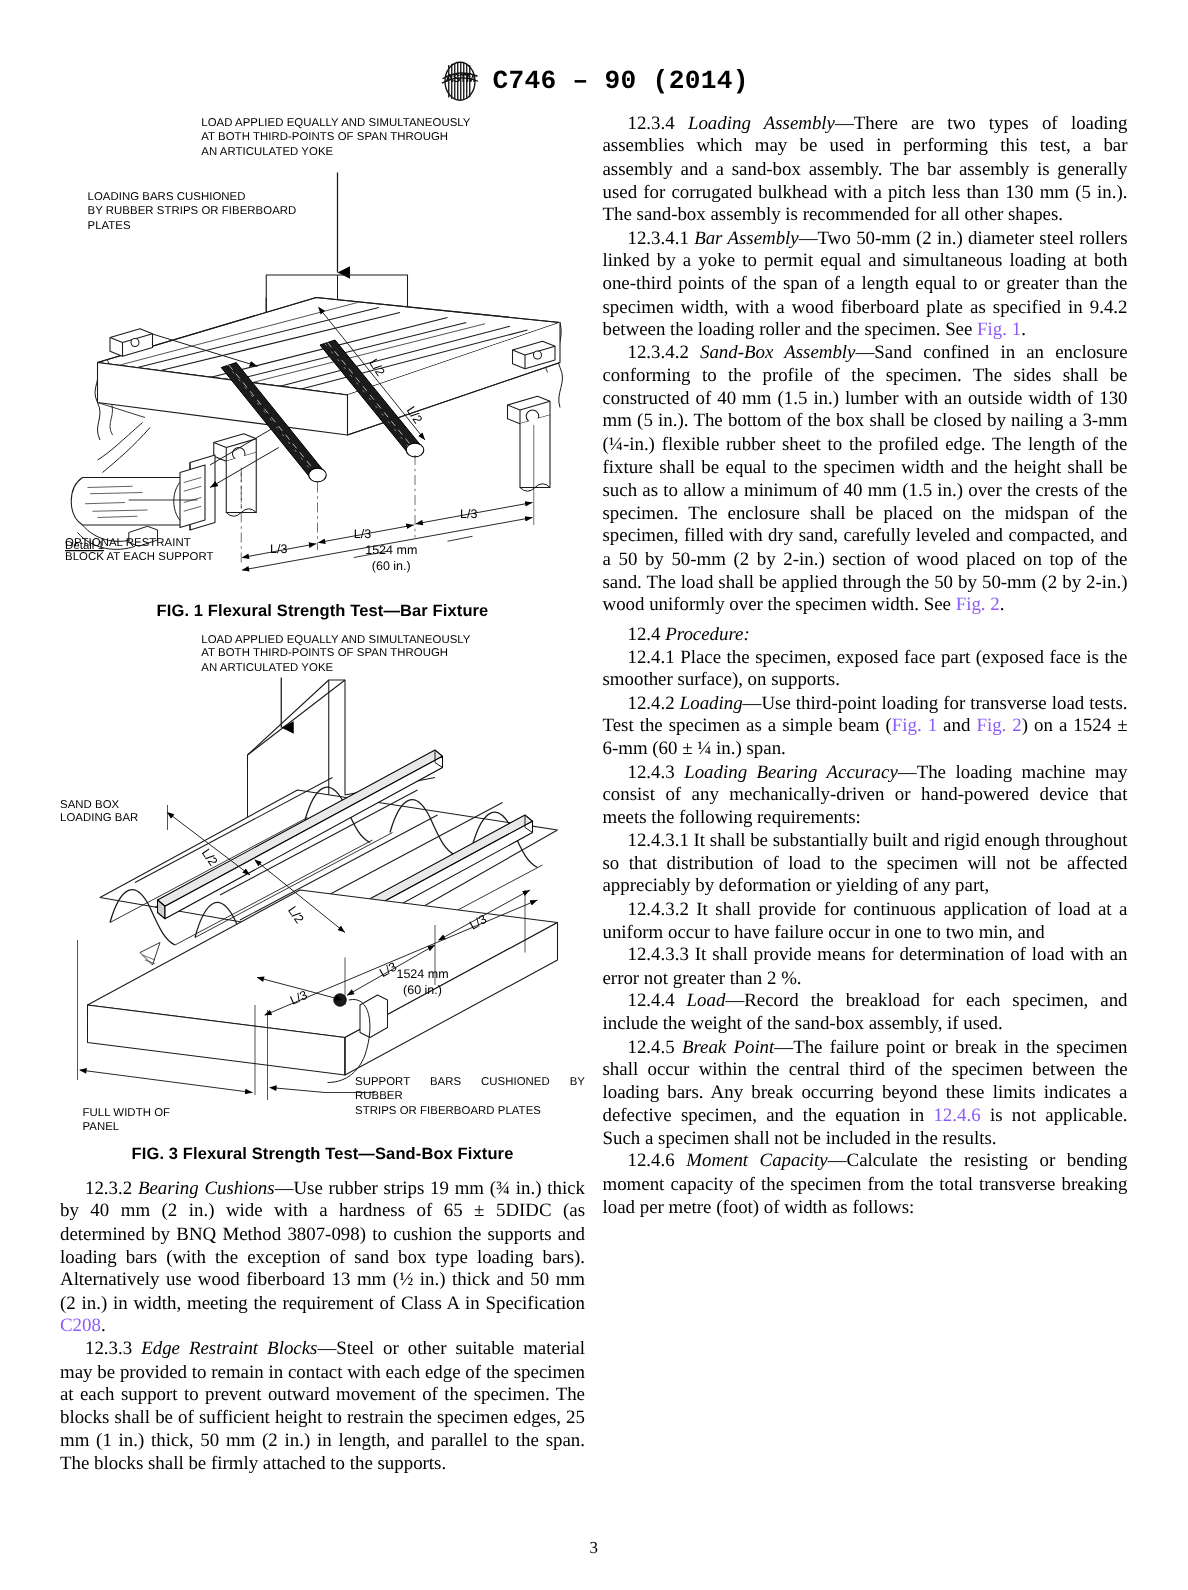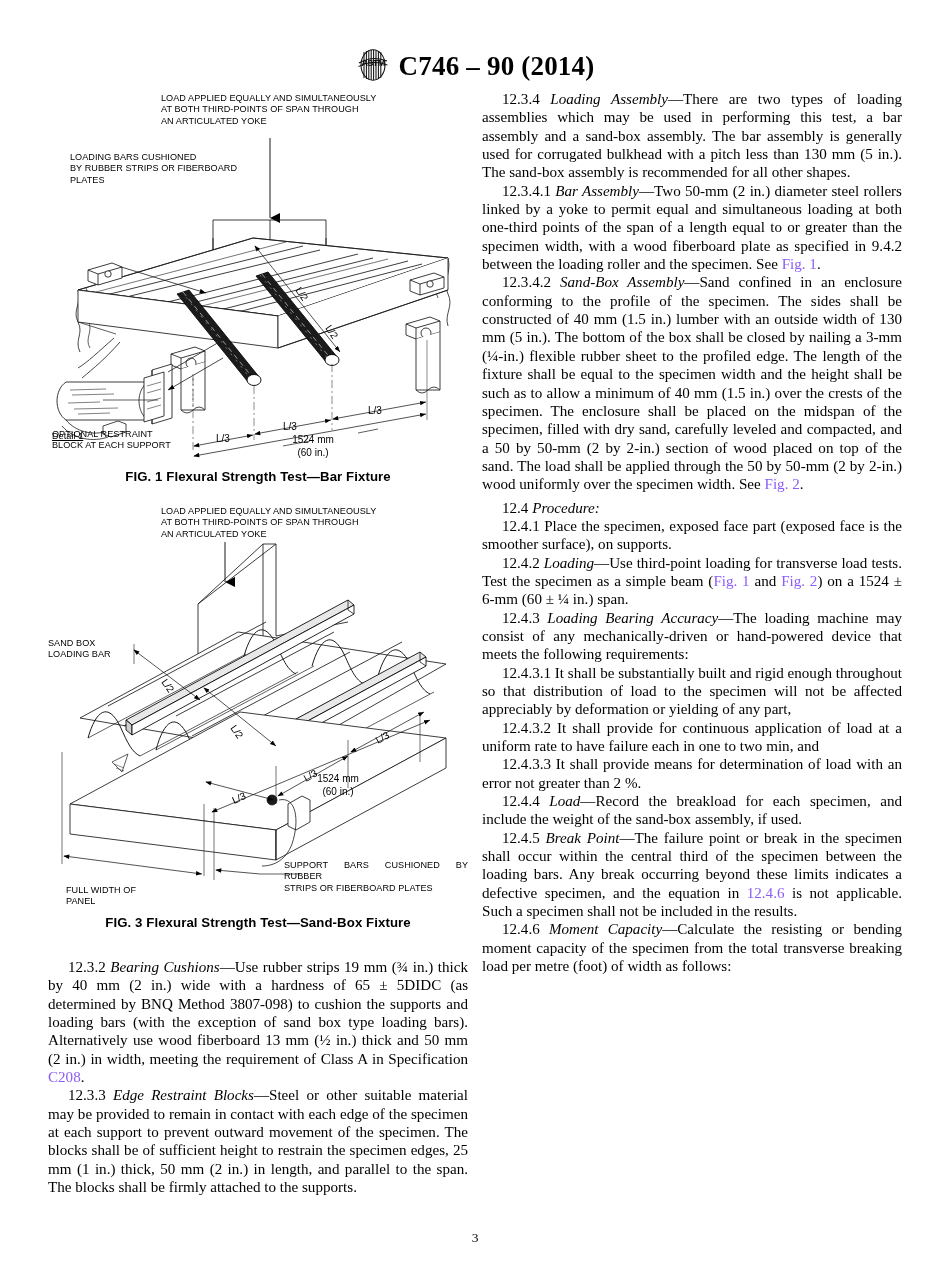--- a/index.html
+++ b/index.html
@@ -23,34 +23,34 @@
 
   
   .header {
     position: absolute;
     top: 48px;
     left: 0;
     width: 950px;
     text-align: center;
     display: flex;
     justify-content: center;
-    align-items: flex-end;
+    align-items: center;
     gap: 9px;
   }
   .astm-logo {
     display: inline-block;
     width: 34px;
     height: 34px;
     position: relative;
   }
   .astm-logo svg { display:block; }
   .header-title {
-    font-family: Liberation Serif, serif;
+    font-family: Liberation Mono, monospace;
     font-weight: bold;
-    font-size: 27px;
+    font-size: 21px;
     letter-spacing: 0.2px;
   }
 
   
   .col {
     position: absolute;
     top: 90px;
     width: 420px;
     font-size: 15.1px;
     line-height: 18.35px;
@@ -284,21 +284,21 @@
       <div class="fig-note" style="left:113px; top:3px;">LOAD APPLIED EQUALLY AND SIMULTANEOUSLY
 AT BOTH THIRD-POINTS OF SPAN THROUGH
 AN ARTICULATED YOKE</div>
       <div class="fig-note" style="left:22px; top:62px;">LOADING BARS CUSHIONED
 BY RUBBER STRIPS OR FIBERBOARD
 PLATES</div>
       <div class="fig-note u" style="left:4px; top:341px;">Detail 1</div>
       <div class="fig-note" style="left:4px; top:339px;">OPTIONAL RESTRAINT
 BLOCK AT EACH SUPPORT</div>
 
-      <div class="fig-caption" style="margin-top:8px;">FIG. 1  Flexural Strength Test—Bar Fixture</div>
+      <div class="fig-caption" style="margin-top:20px;">FIG. 1  Flexural Strength Test—Bar Fixture</div>
     </div>
 
     <div class="figure" style="margin-top:22px; height:430px;">
       <svg class="fig-svg" width="420" height="410" viewBox="0 0 420 410">
         <g stroke="#1a1a1a" fill="none" stroke-width="0.85" stroke-linejoin="round">
 
           <line x1="177" y1="38" x2="177" y2="78" stroke-width="1" marker-end="url(#tri)"></line>
 
           <path d="M150 100 L215 40 L228 40 L228 132"></path>
           <path d="M150 100 L150 188"></path>
@@ -404,21 +404,21 @@
       <div class="fig-note" style="left:0px; top:134px;">SAND BOX
 LOADING BAR</div>
       <div class="fig-note" style="left:18px; top:362px;margin-top:19px;">FULL WIDTH OF
 PANEL</div>
       <div class="fig-note" style="left:236px; top:356px;">SUPPORT BARS CUSHIONED BY RUBBER
 STRIPS OR FIBERBOARD PLATES</div>
 
       <div class="fig-caption" style="margin-top:0px;">FIG. 3  Flexural Strength Test—Sand-Box Fixture</div>
     </div>
 
-    <div style="margin-top:24px;">
+    <div style="margin-top:8px;">
       <p class="para">
         <span>12.3.2</span><span>&nbsp;</span><span class="it">Bearing Cushions</span><span>—Use rubber strips 19 mm (¾ in.) thick by 40 mm (2 in.) wide with a hardness of 65 ± 5DIDC (as determined by BNQ Method 3807-098) to cushion the supports and loading bars (with the exception of sand box type loading bars). Alternatively use wood fiberboard 13 mm (½ in.) thick and 50 mm (2 in.) in width, meeting the requirement of Class A in Specification </span><span class="lnk">C208</span><span>.</span>
       </p>
       <p class="para">
         <span>12.3.3</span><span>&nbsp;</span><span class="it">Edge Restraint Blocks</span><span>—Steel or other suitable material may be provided to remain in contact with each edge of the specimen at each support to prevent outward movement of the specimen. The blocks shall be of sufficient height to restrain the specimen edges, 25 mm (1 in.) thick, 50 mm (2 in.) in length, and parallel to the span. The blocks shall be firmly attached to the supports.</span>
       </p>
     </div>
   </div>
 
   <div class="col col-right">
@@ -449,21 +449,21 @@
 
     <p class="para">
       <span>12.4.3</span><span>&nbsp;</span><span class="it">Loading Bearing Accuracy</span><span>—The loading machine may consist of any mechanically-driven or hand-powered device that meets the following requirements:</span>
     </p>
 
     <p class="para">
       <span>12.4.3.1</span><span> It shall be substantially built and rigid enough throughout so that distribution of load to the specimen will not be affected appreciably by deformation or yielding of any part,</span>
     </p>
 
     <p class="para">
-      <span>12.4.3.2</span><span> It shall provide for continuous application of load at a uniform rate to have failure each in one to two min, and</span>
+      <span>12.4.3.2</span><span> It shall provide for continuous application of load at a uniform occur to have failure occur in one to two min, and</span>
     </p>
 
     <p class="para">
       <span>12.4.3.3</span><span> It shall provide means for determination of load with an error not greater than 2 %.</span>
     </p>
 
     <p class="para">
       <span>12.4.4</span><span>&nbsp;</span><span class="it">Load</span><span>—Record the breakload for each specimen, and include the weight of the sand-box assembly, if used.</span>
     </p>
 

